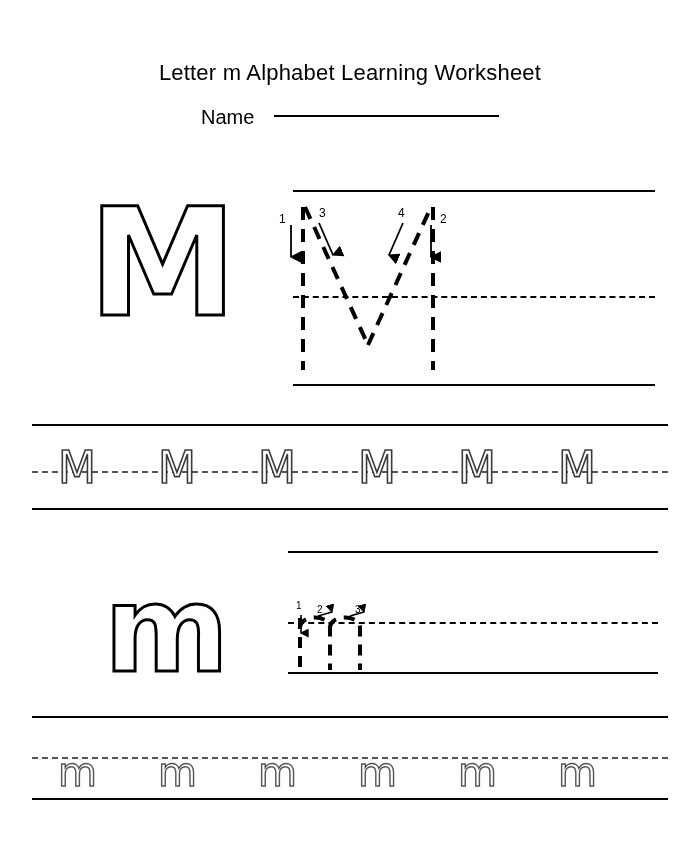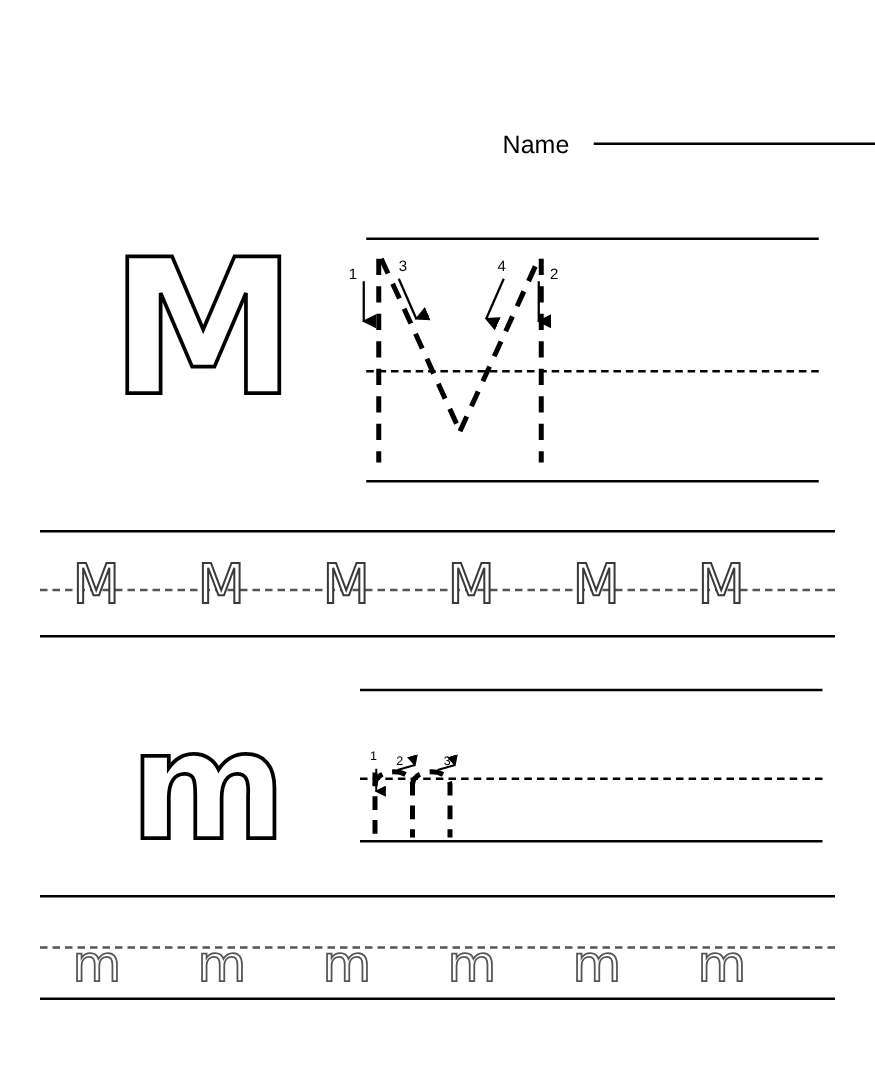--- a/index.html
+++ b/index.html
@@ -28,21 +28,21 @@
     text-align: center;
     font-size: 22px;
     letter-spacing: 0.2px;
     white-space: nowrap;
   }
   .name-row {
     position: absolute;
     top: 105px;
     left: 0;
     width: 700px;
-    text-align: right;
+    text-align: center;
     font-size: 20px;
   }
   .name-row .name-label {
     display: inline-block;
     vertical-align: middle;
   }
   .name-row .name-line {
     display: inline-block;
     vertical-align: middle;
     width: 225px;
@@ -114,20 +114,21 @@
   }
   .stroke-num.small {
     font-size: 10px;
   }
 </style>
 </head>
 <body>
 
 <div class="page">
 
+  <div class="title">Letter m Alphabet Learning Worksheet</div>
 
   <div class="name-row">
     <span class="name-label">Name</span>
     <span class="name-line"></span>
   </div>
 
   <div class="outline-letter m-upper">M</div>
 
   <div class="solid" style="left:293px; top:190px; width:362px;"></div>
   <div class="dashed" style="left:293px; top:296px; width:362px;"></div>

